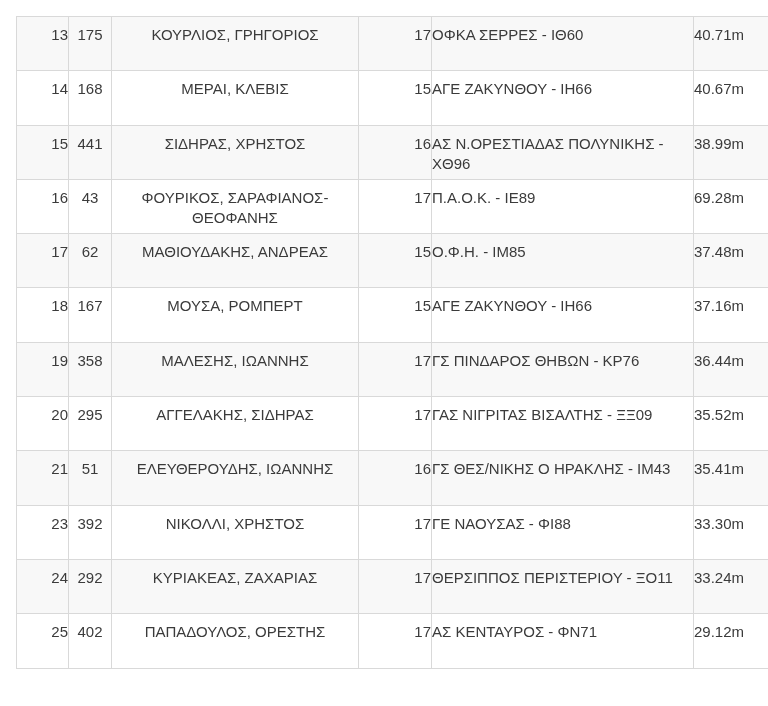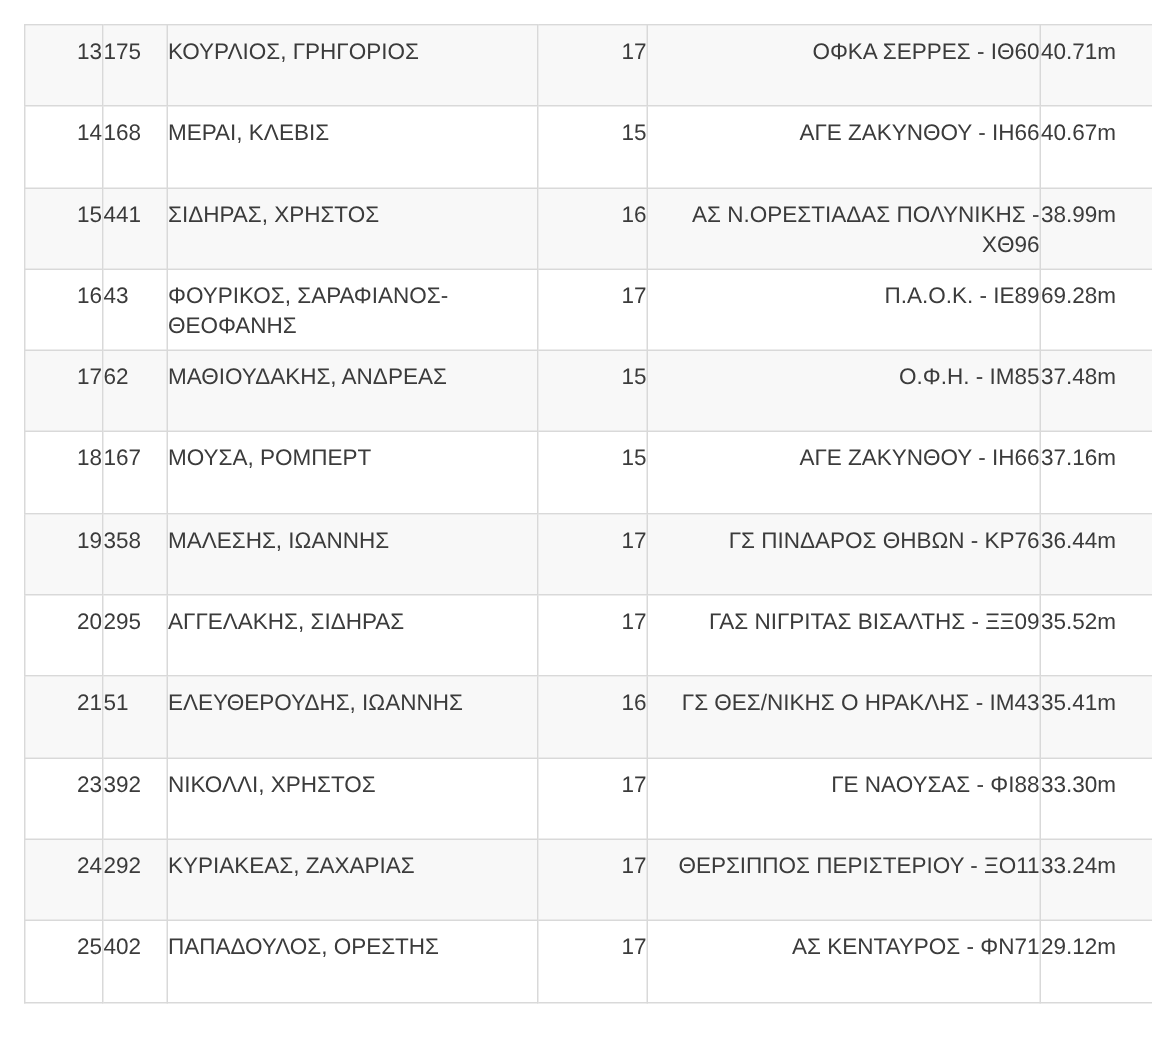--- a/index.html
+++ b/index.html
@@ -31,24 +31,24 @@
     border: 1px solid #d9d9d9;
     vertical-align: top;
     padding: 8px 0 0 0;
     font-size: 15px;
     line-height: 20px;
     color: #3b3b3b;
     overflow: hidden;
     word-wrap: break-word;
   }
   td.col-rank   { text-align: right; padding-right: 13px; }
-  td.col-bib    { text-align: left; padding-right: 7px;  }
-  td.col-name   { text-align: left;  padding-left: 6px; padding-right: 8px; }
+  td.col-bib    { text-align: center; padding-right: 7px;  }
+  td.col-name   { text-align: center;  padding-left: 6px; padding-right: 8px; }
   td.col-age    { text-align: right; padding-right: 19px; }
-  td.col-club   { text-align: right;  padding-left: 6px; padding-right: 6px; }
+  td.col-club   { text-align: left;  padding-left: 6px; padding-right: 6px; }
   td.col-result { padding-right: 5px;  }
 </style>
 </head>
 <body>
 
 <table class="results">
   <colgroup>
     <col style="width:52px">
     <col style="width:43px">
     <col style="width:247px">

